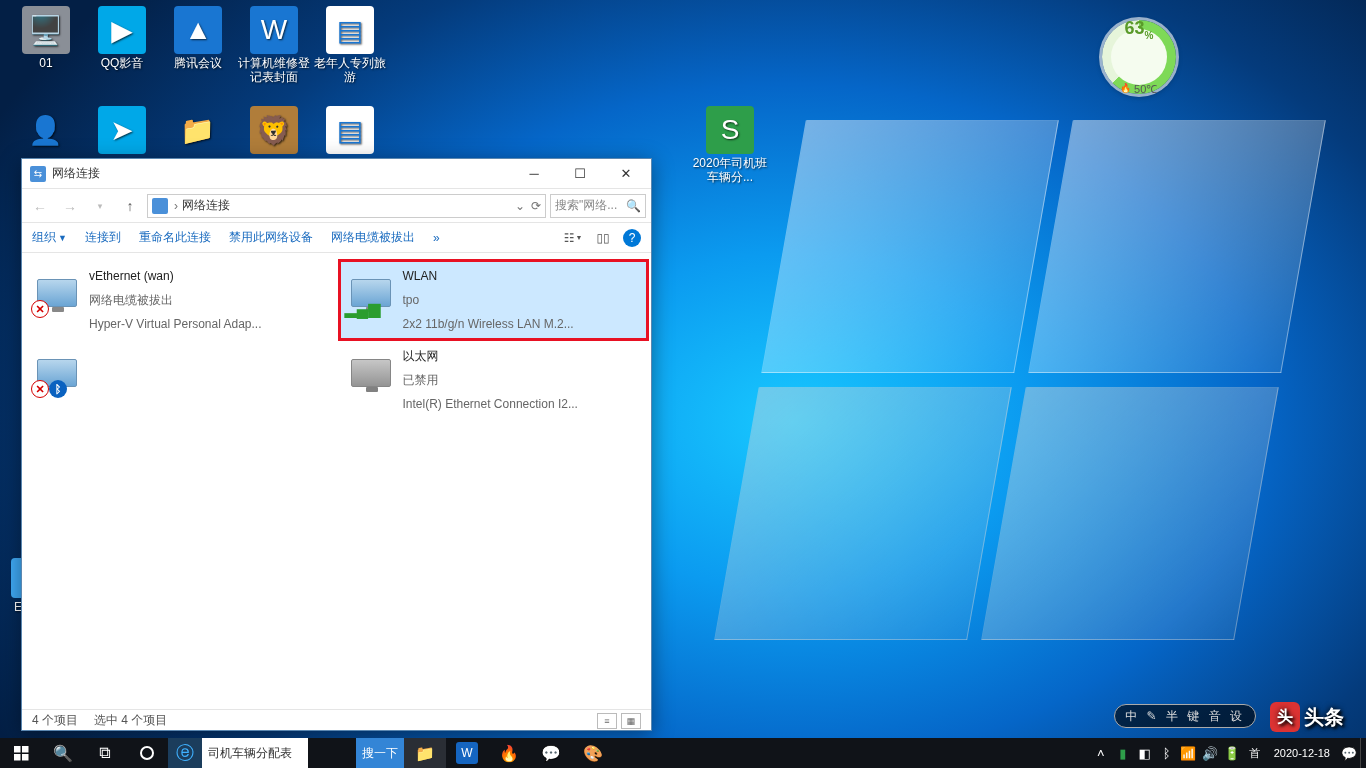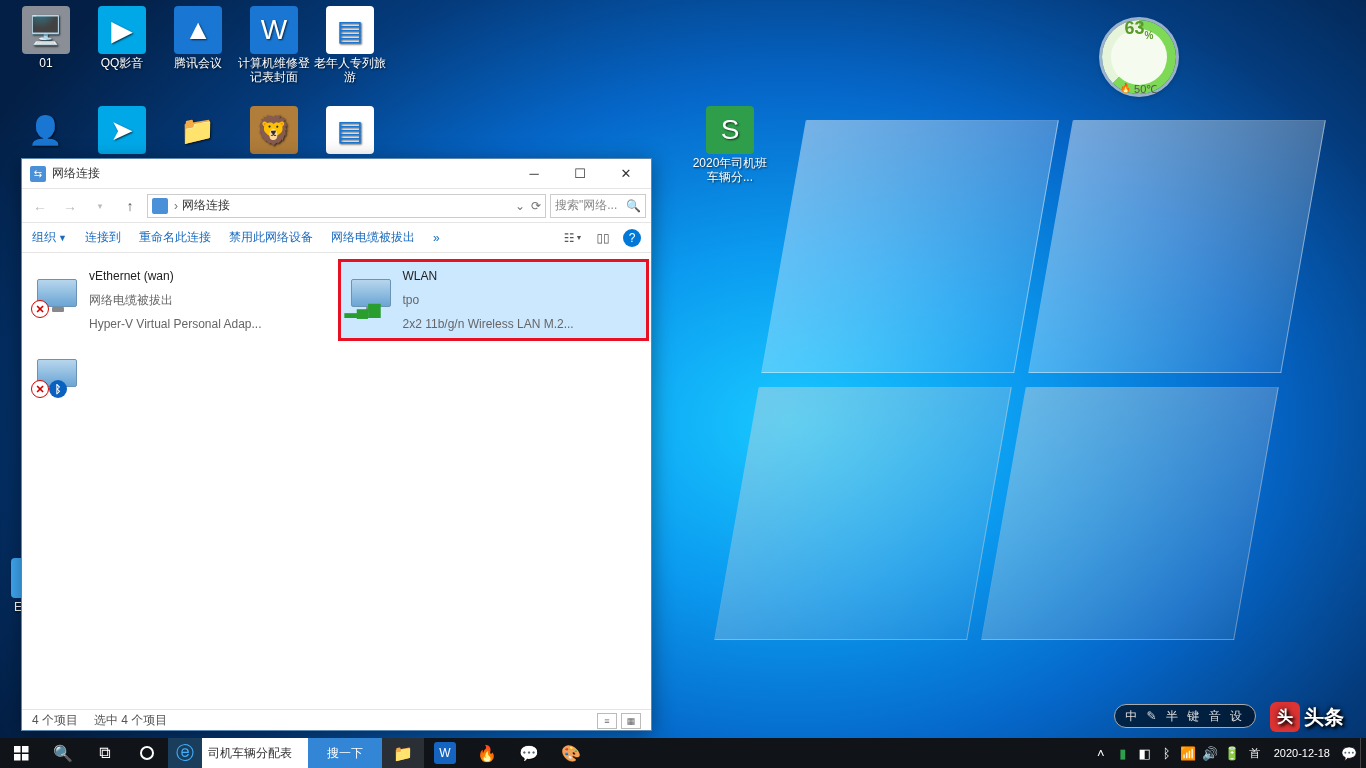--- a/index.html
+++ b/index.html
@@ -70,21 +70,21 @@
 .statusbar .sright{margin-left:auto;display:flex;gap:4px;}
 .svbtn{width:20px;height:16px;border:1px solid #bbb;font-size:9px;display:flex;align-items:center;justify-content:center;color:#666;}
 
 
 .taskbar{position:absolute;left:0;bottom:0;width:100%;height:30px;background:#101318;display:flex;align-items:center;color:#fff;}
 .tbtn{width:42px;height:30px;display:flex;align-items:center;justify-content:center;font-size:16px;}
 .start{font-size:16px;color:#fff;}
 .searchbar-tb{height:30px;display:flex;align-items:center;}
 .searchbar-tb .iebtn{width:34px;height:30px;display:flex;align-items:center;justify-content:center;background:#1b3d5c;}
 .searchbar-tb .sinput{width:106px;height:30px;background:#fff;color:#333;font-size:12px;display:flex;align-items:center;padding:0 6px;}
-.searchbar-tb .sbtn{width:74px;height:30px;background:#3385d6;color:#fff;font-size:12px;display:flex;align-items:center;justify-content:center;}
+.searchbar-tb .sbtn{width:48px;height:30px;background:#3385d6;color:#fff;font-size:12px;display:flex;align-items:center;justify-content:center;margin-left:48px;}
 .tray{margin-left:auto;display:flex;align-items:center;height:30px;}
 .tray .tico{width:22px;height:30px;display:flex;align-items:center;justify-content:center;font-size:13px;}
 .tray .clock{font-size:11px;text-align:center;line-height:13px;padding:0 8px;}
 .tray .clock .d2{font-size:11px;}
 
 
 .imebadge{position:absolute;right:110px;bottom:40px;height:24px;padding:0 10px;border-radius:12px;background:rgba(0,0,0,.6);border:1px solid #aaa;color:#ddd;font-size:12px;display:flex;align-items:center;letter-spacing:3px;}
 
 
 .watermark{position:absolute;right:22px;bottom:36px;font-size:28px;font-weight:bold;color:#fff;text-shadow:0 0 6px #000,2px 2px 3px #000;display:flex;align-items:center;gap:4px;}
@@ -234,20 +234,30 @@
               <div class="l3">2x2 11b/g/n Wireless LAN M.2...</div>
             </div>
           </div>
           <div class="netitem ">
             <div class="nico">
               <div class="monitor"></div>
               <div class="cablemark errx">✕</div>
               <div class="btmark">ᛒ</div>
             </div>
           </div>
+          <div class="netitem disabled">
+            <div class="nico">
+              <div class="monitor"></div>
+            </div>
+            <div class="ntxt">
+              <div class="l1">以太网</div>
+              <div class="l2">已禁用</div>
+              <div class="l3">Intel(R) Ethernet Connection I2...</div>
+            </div>
+          </div>
         </div>
     </div>
     <div class="statusbar">
       <span>4 个项目</span>
       <span>选中 4 个项目</span>
       <div class="sright">
         <div class="svbtn">≡</div>
         <div class="svbtn">▦</div>
       </div>
     </div>

